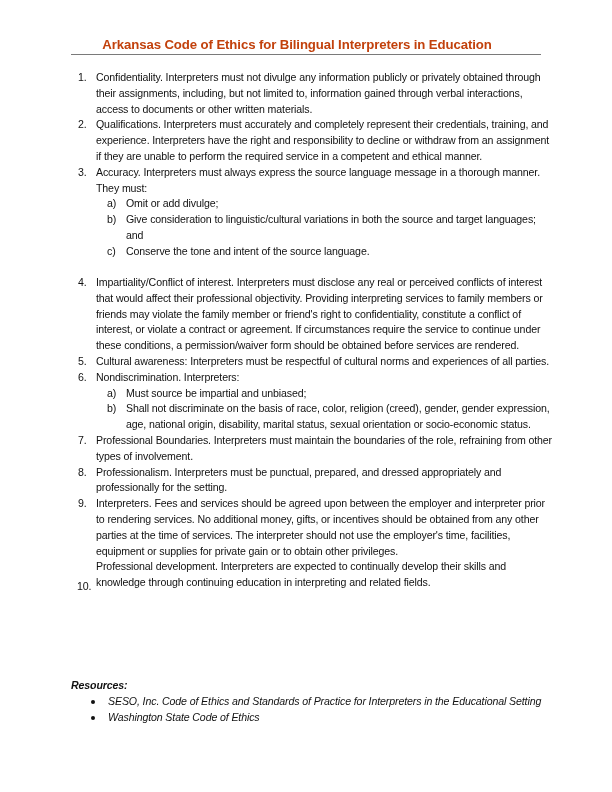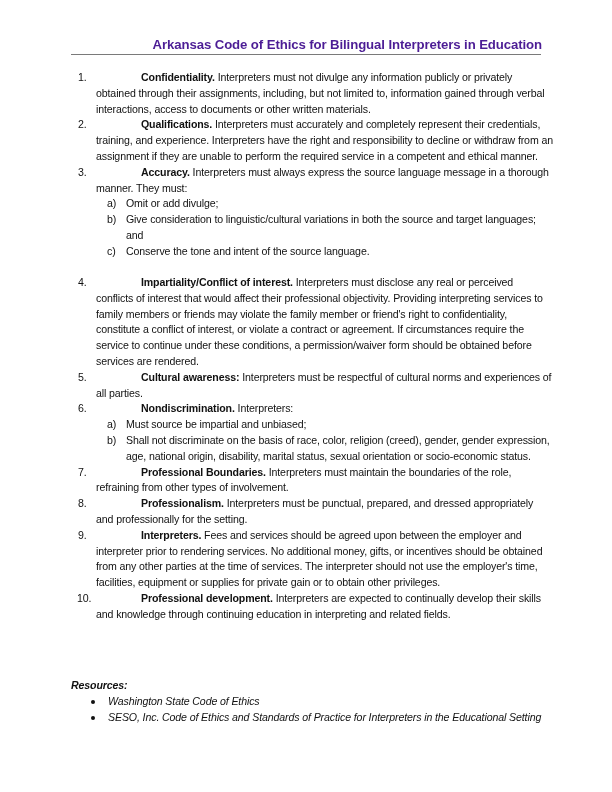--- a/index.html
+++ b/index.html
@@ -16,29 +16,29 @@
       color: #111111;
     }
     .page {
       position: absolute;
       left: 0; top: 0;
       width: 612px;
       height: 792px;
     }
     .title {
       position: absolute;
-      left: 72px;
+      left: 62px;
       width: 470px;
       top: 37px;
-      text-align: right;
+      text-align: center;
       font-weight: bold;
       font-size: 13.2px;
       letter-spacing: -0.1px;
       line-height: 16px;
-      color: #4c1d95;
+      color: #c2410c;
     }
     .title-rule {
       position: absolute;
       left: 71px;
       top: 54px;
       width: 470px;
       height: 1px;
       background: #7a7a7a;
     }
     .list {
@@ -54,24 +54,24 @@
       position: relative;
       padding-left: 18px;
     }
     .item .num {
       position: absolute;
       left: 0;
       top: 0;
     }
     .item.double .num {
       left: -1px;
+      margin-top: 20px;
     }
     .item b {
-      font-weight: bold;
-      margin-left: 45px;
+      font-weight: normal;
     }
     .sub {
       position: relative;
       padding-left: 48px;
     }
     .sub .letter {
       position: absolute;
       left: 29px;
       top: 0;
     }
@@ -197,22 +197,22 @@
       <span class="num">10.</span>
       <b>Professional development.</b><span> Interpreters are expected to continually develop their skills and knowledge through continuing education in interpreting and related fields.</span>
     </div>
 
   </div>
 
   <div class="resources">
     <div class="heading">Resources:</div>
     <div class="bullet">
       <span class="dot"></span>
-      <span>Washington State Code of Ethics</span>
+      <span>SESO, Inc. Code of Ethics and Standards of Practice for Interpreters in the Educational Setting</span>
     </div>
     <div class="bullet">
       <span class="dot"></span>
-      <span>SESO, Inc. Code of Ethics and Standards of Practice for Interpreters in the Educational Setting</span>
+      <span>Washington State Code of Ethics</span>
     </div>
   </div>
 
 
 </div>
 
 </body></html>

